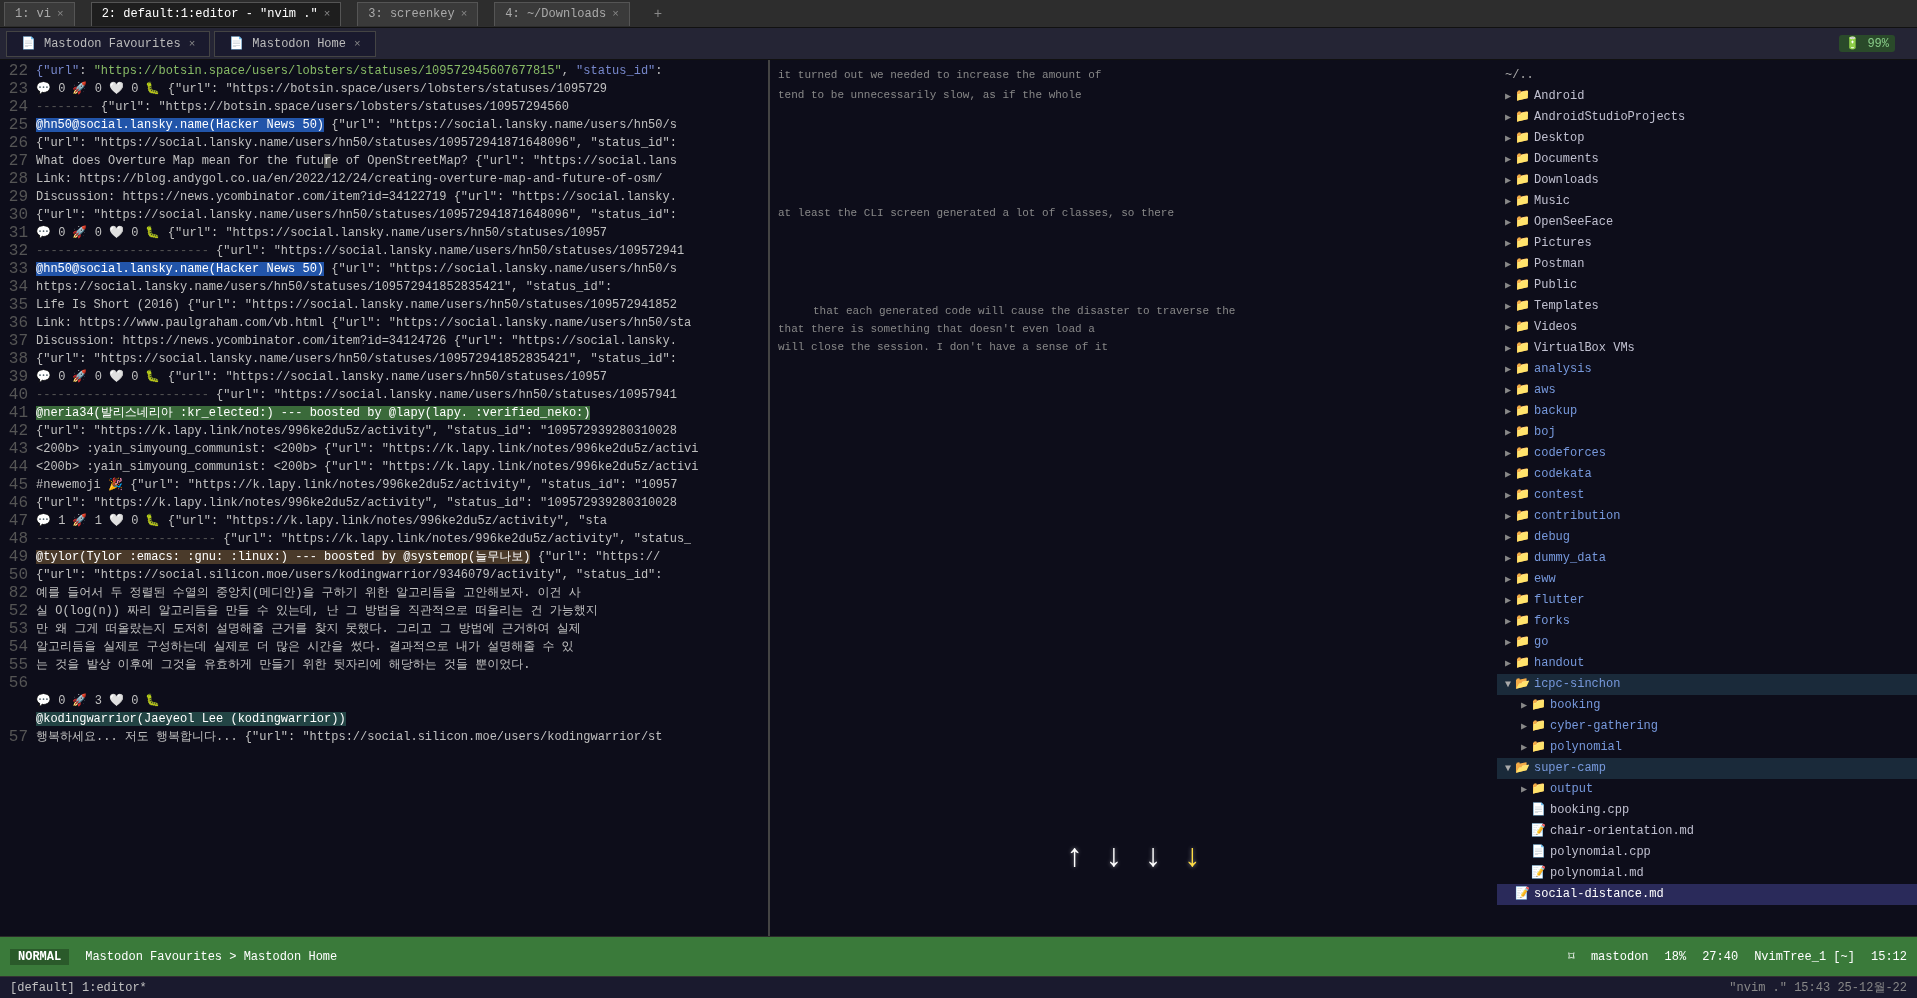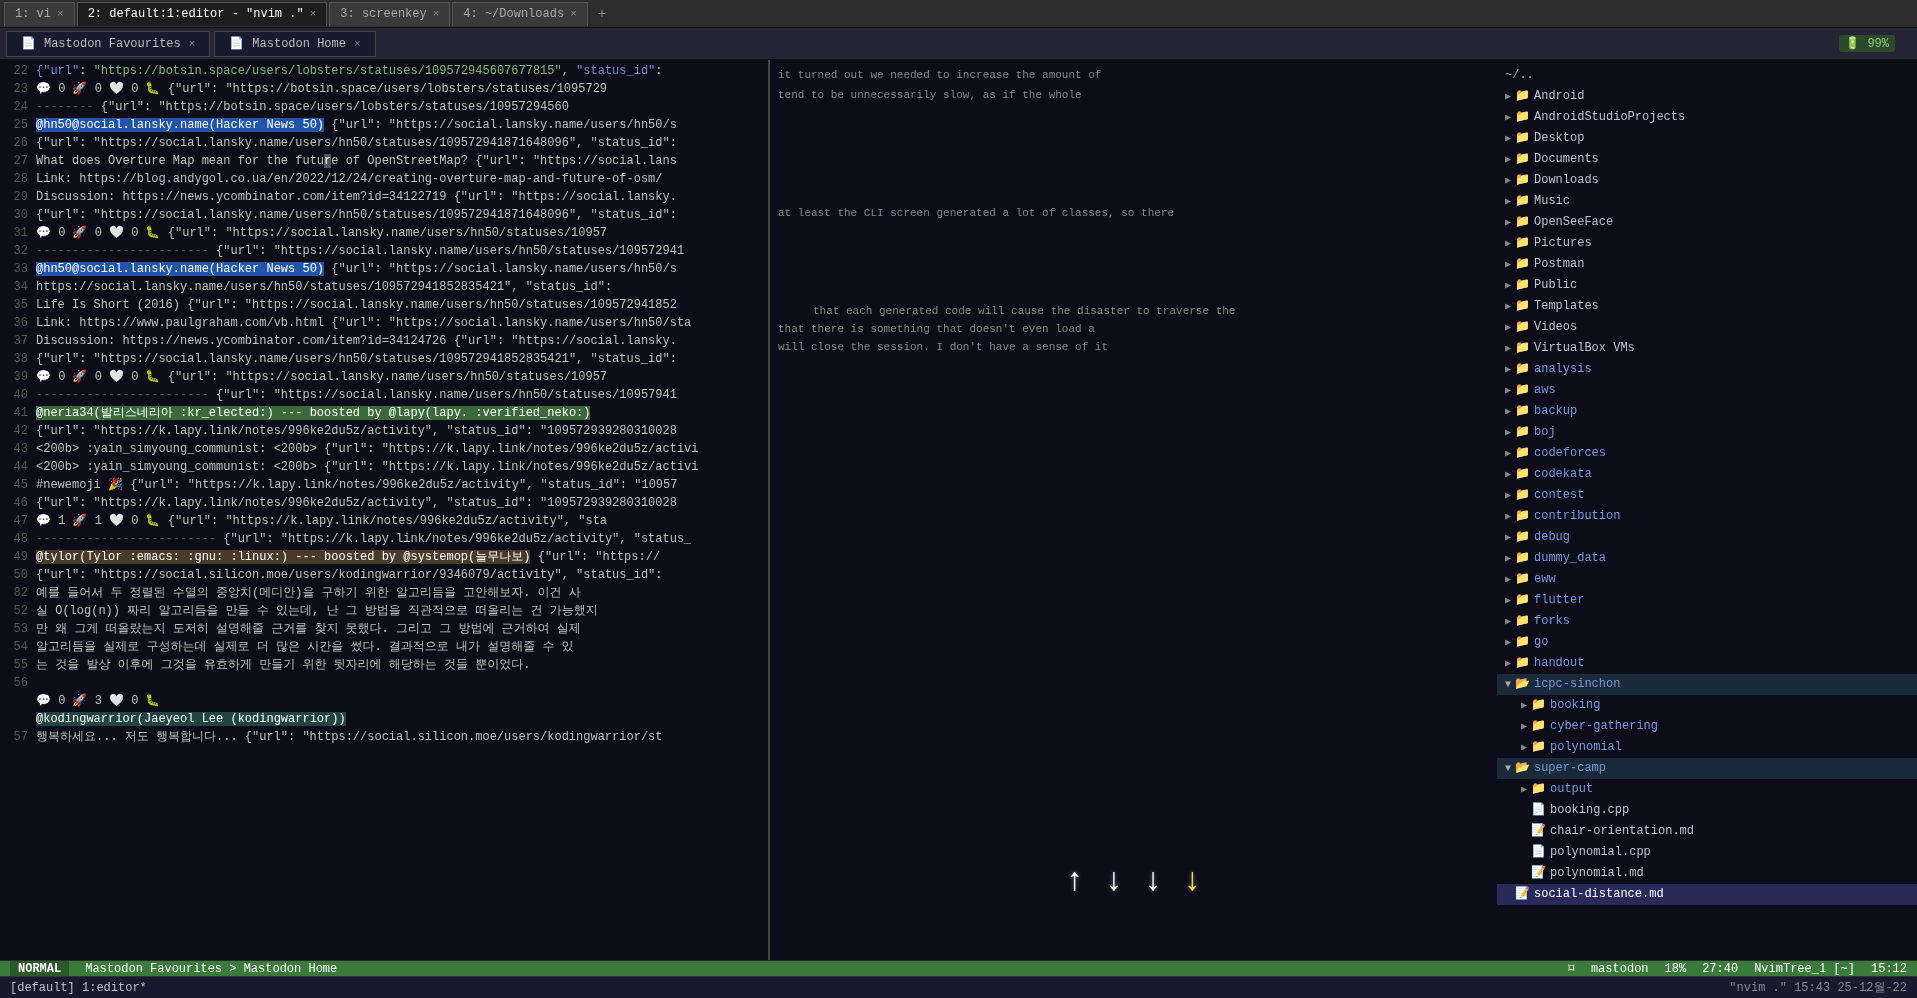--- a/index.html
+++ b/index.html
@@ -14,21 +14,21 @@
     }
 
     
     .tab-bar {
       background: #2d2d2d;
       display: flex;
       align-items: center;
       height: 28px;
       border-bottom: 1px solid #111;
       padding: 0 4px;
-      gap: 2px;
+      gap: 16px;
     }
     .tab {
       display: flex;
       align-items: center;
       padding: 3px 10px;
       background: #3a3a3a;
       border: 1px solid #555;
       border-bottom: none;
       color: #aaa;
       font-size: 12px;
@@ -114,21 +114,21 @@
     .right-pane {
       flex: 0 0 420px;
       background: #0d0d1a;
       overflow: hidden;
       display: flex;
       flex-direction: column;
     }
 
     
     .status-bar {
-      height: 16px;
+      height: 40px;
       background: #3a7a3a;
       display: flex;
       align-items: center;
       padding: 0 10px;
       gap: 16px;
       font-size: 12px;
       color: #fff;
       border-top: 1px solid #2a2a2a;
     }
     .status-bar .mode {
@@ -165,21 +165,21 @@
       min-height: 18px;
       line-height: 18px;
       white-space: nowrap;
     }
     .line-num {
       color: #555;
       min-width: 36px;
       text-align: right;
       padding-right: 8px;
       user-select: none;
-      font-size: 12px;
+      font-size: 16px;
     }
     .line-content {
       color: #c0c0c0;
       font-size: 12px;
       overflow: hidden;
       text-overflow: ellipsis;
     }
     .line-content .key { color: #7788cc; }
     .line-content .string { color: #88bb66; }
 

